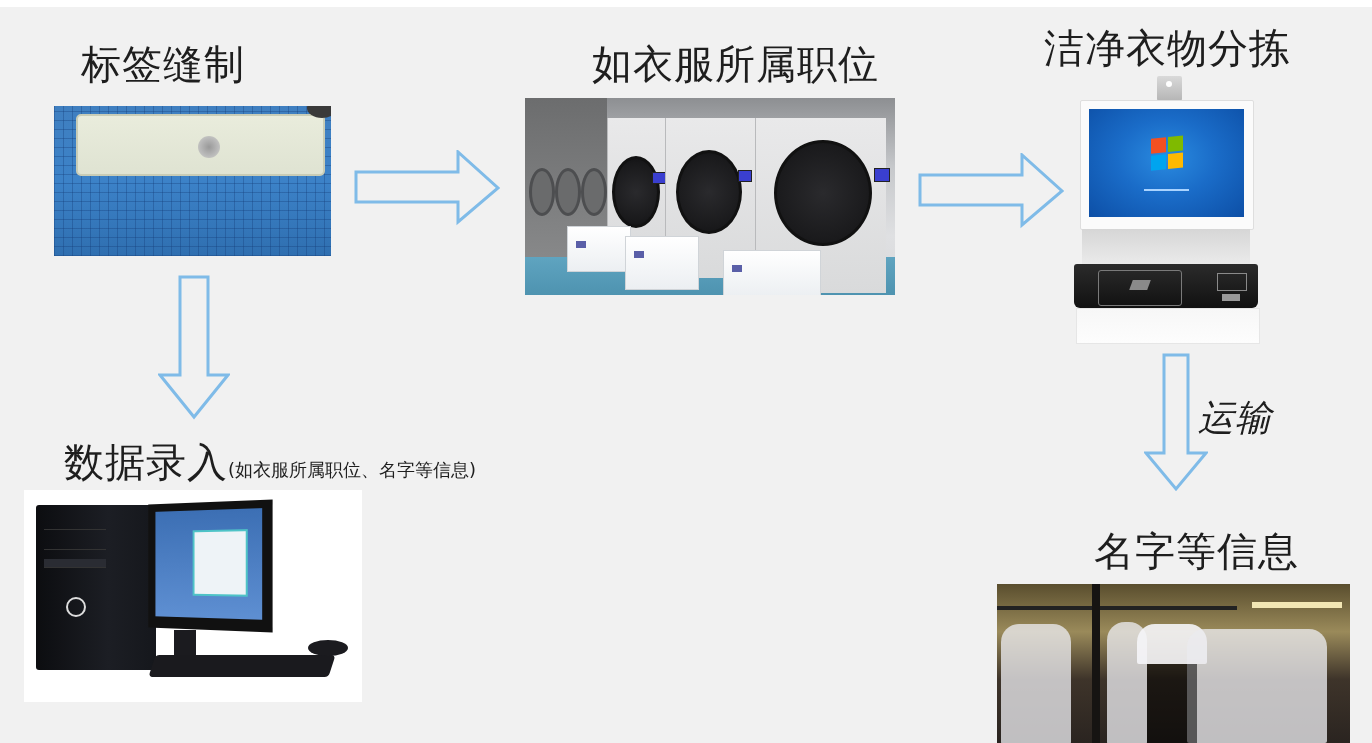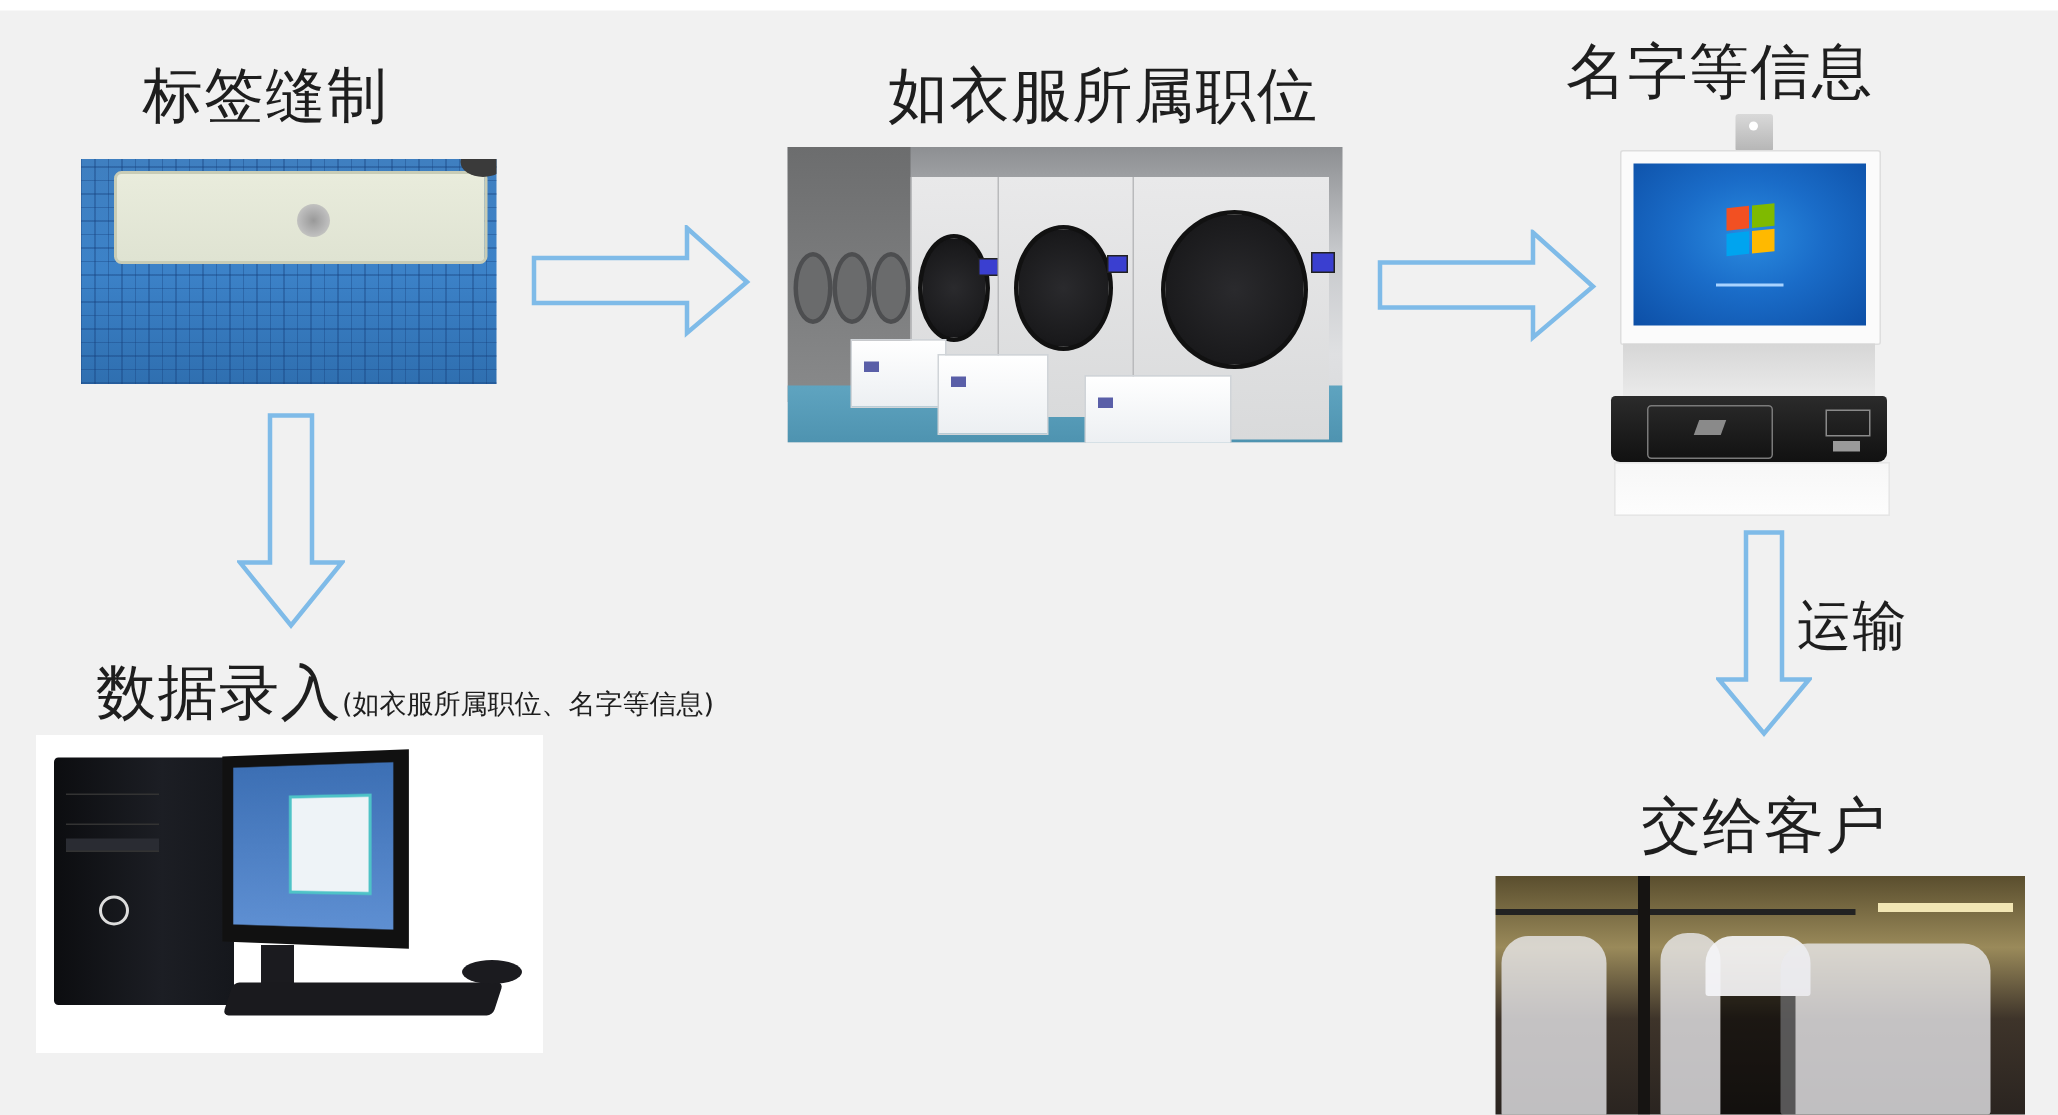--- a/index.html
+++ b/index.html
@@ -95,21 +95,21 @@
   .clothes-photo .bag { position:absolute; background:rgba(235,235,238,0.78); border-radius:18px 18px 2px 2px; }
   .clothes-photo .light { position:absolute; left:255px; top:18px; width:90px; height:6px; background:#f2e6b4; }
 
   .shade-b { position:absolute; background:rgba(0,0,0,0.55); }
 </style>
 </head>
 <body>
 
 <div class="top-strip"></div>
 
-<div class="title" style="left:95px;top:40px;">标签缝制</div>
+<div class="title" style="left:81px;top:40px;">标签缝制</div>
 <div class="photo tag-photo">
   <div class="label-tag">
       <div class="chip"></div>
     </div>
   <div class="corner-dark"></div>
 </div>
 
 <svg class="arrow" style="left:158px;top:275px;" width="72" height="146" viewBox="0 0 72 146">
   <path d="M22 2 H50 V100 H70 L36 142 L2 100 H22 Z" fill="none" stroke="#7fbbe8" stroke-width="3" stroke-linejoin="miter"></path>
 </svg>
@@ -166,21 +166,21 @@
     </div>
   <div class="bin" style="left:198px;top:152px;width:96px;height:45px;">
       <div class="tag"></div>
     </div>
 </div>
 
 <svg class="arrow" style="left:918px;top:153px;" width="148" height="76" viewBox="0 0 148 76">
   <path d="M2 22 H104 V2 L144 38 L104 72 V52 H2 Z" fill="none" stroke="#7fbbe8" stroke-width="3"></path>
 </svg>
 
-<div class="title" style="left:1044px;top:24px;">名字等信息</div>
+<div class="title" style="left:1044px;top:24px;">洁净衣物分拣</div>
 <div class="photo kiosk">
   <div class="camera"></div>
   <div class="frame">
     <div class="screen">
       <div class="winlogo">
         <i class="r"></i>
           <i class="g"></i>
           <i class="b"></i>
           <i class="y"></i>
       </div>
@@ -192,23 +192,23 @@
     <div class="pad"></div>
     <div class="rfid"></div>
     <div class="slot"></div>
   </div>
   <div class="base"></div>
 </div>
 
 <svg class="arrow" style="left:1144px;top:353px;" width="64" height="140" viewBox="0 0 64 140">
   <path d="M20 2 H44 V100 H62 L32 136 L2 100 H20 Z" fill="none" stroke="#7fbbe8" stroke-width="3"></path>
 </svg>
-<div class="title" style="left:1198px;top:394px;font-size:36px;">运输</div>
-
-<div class="title" style="left:1094px;top:527px;">交给客户</div>
+<div class="title" style="left:1198px;top:394px;font-size:36px;font-style:italic;">运输</div>
+
+<div class="title" style="left:1094px;top:527px;">名字等信息</div>
 <div class="photo clothes-photo">
   <div class="rail"></div>
   <div class="light"></div>
   <div class="bag" style="left:4px;top:40px;width:70px;height:120px;"></div>
   <div class="bag" style="left:110px;top:38px;width:40px;height:122px;"></div>
   <div class="bag" style="left:140px;top:40px;width:70px;height:40px;background:rgba(245,245,248,0.9);"></div>
   <div class="bag" style="left:190px;top:45px;width:140px;height:114px;"></div>
   <div class="shade-b" style="left:150px;top:80px;width:50px;height:79px;"></div>
   <div class="post"></div>
 </div>

